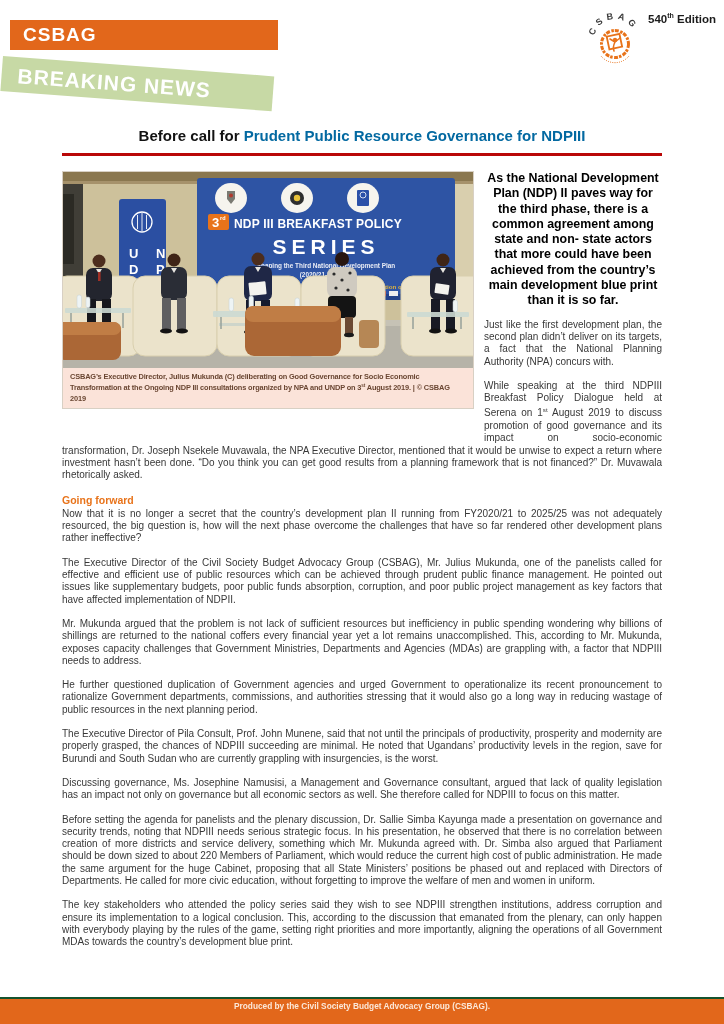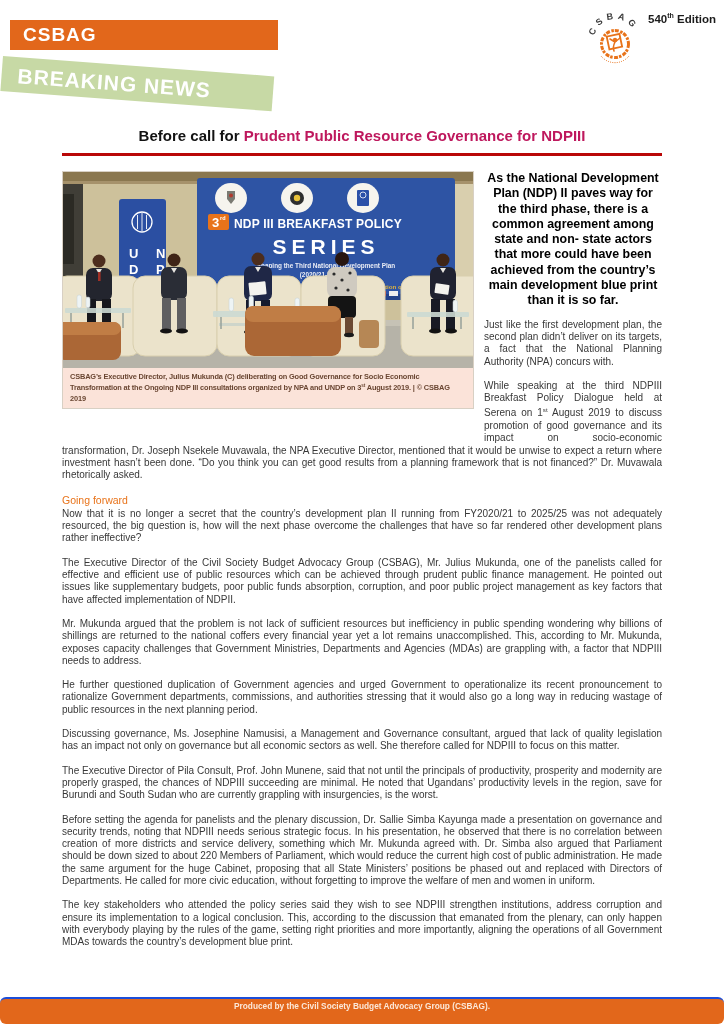--- a/index.html
+++ b/index.html
@@ -14,42 +14,42 @@
     background:#c7d9a5; transform:rotate(4.3deg); transform-origin:0 0;
     color:#ffffff; font-weight:bold; font-size:21px; line-height:37px;
     padding-left:16px; box-sizing:border-box; letter-spacing:1px; }
   .logo-wrap { position:absolute; left:586px; top:4px; width:58px; height:66px; }
   .edition { position:absolute; left:648px; top:12px; font-size:11.5px; font-weight:bold; color:#1c1c1c; }
   .edition sup { font-size:7px; }
 
   
   .article { position:absolute; left:62px; top:121px; width:600px; }
   h1.headline { margin:6px 0 0; text-align:center; font-size:15px; font-weight:bold; color:#121212; }
-  .h-orange { color:#be185d; }
+  .h-orange { color:#0369a1; }
   .rule { height:3px; background:#b90707; margin-top:9px; }
 
   .body-flow { margin-top:15px; font-size:10px; line-height:12.3px; color:#383838; text-align:justify; }
   .body-flow p { margin:0 0 12px; }
   .body-flow sup { font-size:0.62em; }
 
   figure.photo-figure { float:left; width:410px; margin:0 10px 24px 0; border:1px solid #d8d0c4; }
   .photo { display:block; width:410px; height:196px; }
   figcaption { background:#fbe3d9; color:#6a4632; font-weight:bold; font-size:7.4px;
     line-height:1.42; letter-spacing:-0.15px; padding:4px 7px; text-align:left; }
   figcaption sup { font-size:0.6em; }
 
   p.intro { margin:0 0 10px; font-size:12.4px; font-weight:bold; color:#000000;
     line-height:15.3px; text-align:center; }
 
-  h2.section { color:#e8731a; font-size:10.5px; font-weight:normal; margin:0 0 2px; text-align:left; }
+  h2.section { color:#e8731a; font-size:10.5px; font-weight:bold; margin:0 0 2px; text-align:left; }
 
   
   footer.page-footer { position:absolute; left:0; top:997px; width:724px; height:27px;
-    background:#e2671b; border-top:2px solid #1d4ed8; box-sizing:border-box;
-    color:#fce8d9; text-align:center; font-size:8.3px; font-weight:bold; line-height:11px; padding-top:2px;border-radius:6px; }
+    background:#e2671b; border-top:2px solid #14532d; box-sizing:border-box;
+    color:#fce8d9; text-align:center; font-size:8.3px; font-weight:bold; line-height:11px; padding-top:2px; }
 </style>
 </head>
 <body>
 
 <div class="page">
 
   <div class="brand-bar">
     <span>CSBAG</span>
   </div>
   <div class="breaking-banner">
@@ -216,22 +216,22 @@
 
       <p class="intro">As the National Development Plan (NDP) II paves way for the third phase, there is a common agreement among state and non- state actors that more could have been achieved from the country’s main development blue print than it is so far.</p>
       <p>Just like the first development plan, the second plan didn’t deliver on its targets, a fact that the National Planning Authority (NPA) concurs with.</p>
       <p><span>While speaking at the third NDPIII Breakfast Policy Dialogue held at Serena on 1</span><sup>st</sup><span> August 2019 to discuss promotion of good governance and its impact on socio-economic transformation, Dr. Joseph Nsekele Muvawala, the NPA Executive Director, mentioned that it would be unwise to expect a return where investment hasn’t been done.  “Do you think you can get good results from a planning framework that is not financed?” Dr. Muvawala rhetorically asked.</span></p>
 
       <h2 class="section">Going forward</h2>
       <p>Now that it is no longer a secret that the country’s development plan II running from FY2020/21 to 2025/25 was not adequately resourced, the big question is, how will the next phase overcome the challenges that have so far rendered other development plans rather ineffective?</p>
       <p>The Executive Director of the Civil Society Budget Advocacy Group (CSBAG), Mr. Julius Mukunda, one of the panelists called for effective and efficient use of public resources which can be achieved through prudent public finance management. He pointed out issues like supplementary budgets, poor public funds absorption, corruption, and poor public project management as key factors that have affected implementation of NDPII.</p>
       <p>Mr. Mukunda argued that the problem is not lack of sufficient resources but inefficiency in public spending wondering why billions of shillings are returned to the national coffers every financial year yet a lot remains unaccomplished.  This, according to Mr. Mukunda, exposes capacity challenges that Government Ministries, Departments and Agencies (MDAs) are grappling with, a factor that NDPIII needs to address.</p>
       <p>He further questioned duplication of Government agencies and urged Government to operationalize its recent pronouncement to rationalize Government departments, commissions, and authorities stressing that it would also go a long way in reducing wastage of public resources in the next planning period.</p>
+      <p>The Executive Director of Pila Consult, Prof. John Munene, said that not until the principals of productivity, prosperity and modernity are properly grasped, the chances of NDPIII succeeding are minimal. He noted that Ugandans’ productivity levels in the region, save for Burundi and South Sudan who are currently grappling with insurgencies, is the worst.</p>
       <p>Discussing governance, Ms. Josephine Namusisi, a Management and Governance consultant, argued that lack of quality legislation has an impact not only on governance but all economic sectors as well. She therefore called for NDPIII to focus on this matter.</p>
-      <p>The Executive Director of Pila Consult, Prof. John Munene, said that not until the principals of productivity, prosperity and modernity are properly grasped, the chances of NDPIII succeeding are minimal. He noted that Ugandans’ productivity levels in the region, save for Burundi and South Sudan who are currently grappling with insurgencies, is the worst.</p>
       <p>Before setting the agenda for panelists and the plenary discussion, Dr. Sallie Simba Kayunga made a presentation on governance and security trends, noting that NDPIII needs serious strategic focus. In his presentation, he observed that there is no correlation between creation of more districts and service delivery, something which Mr. Mukunda agreed with. Dr. Simba also argued that Parliament should be down sized to about 220 Members of Parliament, which would reduce the current high cost of public administration. He made the same argument for the huge Cabinet, proposing that all State Ministers’ positions be phased out and replaced with Directors of Departments. He called for more civic education, without forgetting to improve the welfare of men and women in uniform.</p>
       <p>The key stakeholders who attended the policy series said they wish to see NDPIII strengthen institutions, address corruption and ensure its implementation to a logical conclusion. This, according to the discussion that emanated from the plenary, can only happen with everybody playing by the rules of the game, setting right priorities and more importantly, aligning the operations of all Government MDAs towards the country’s development blue print.</p>
     </div>
   </main>
 
   <footer class="page-footer">
     <div>Produced by the Civil Society Budget Advocacy Group (CSBAG).</div>
   </footer>
 
 </div>

